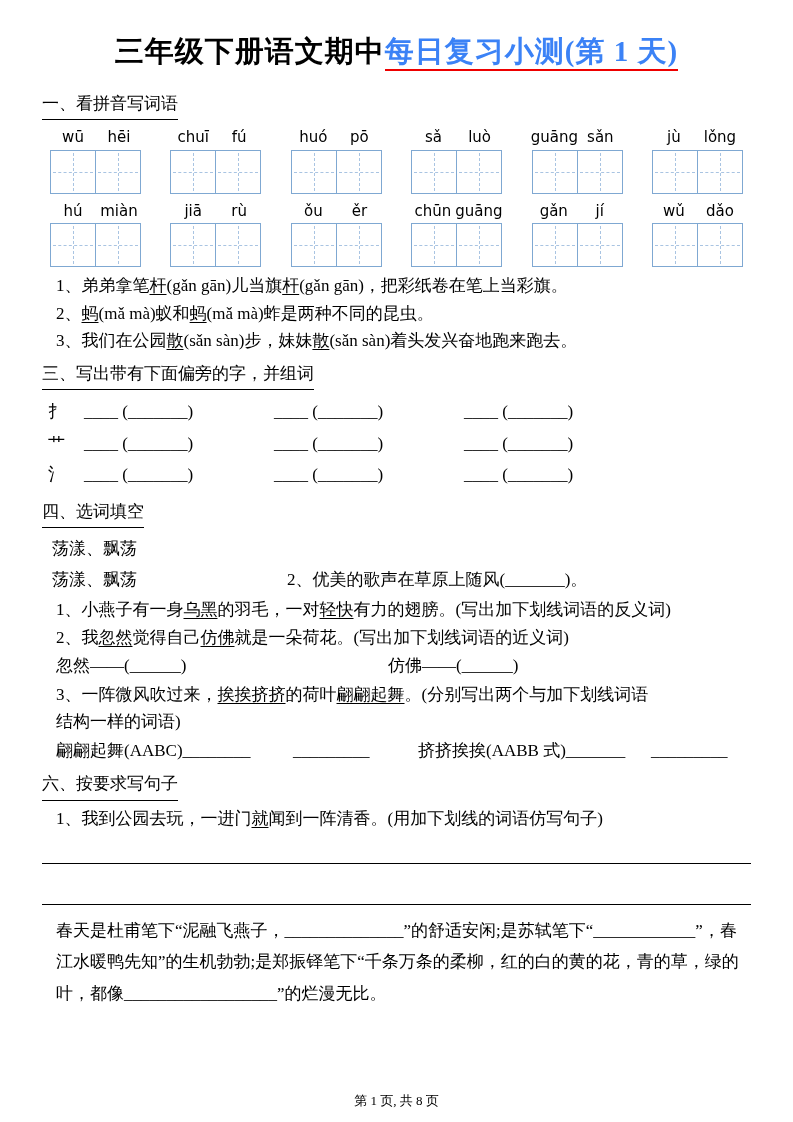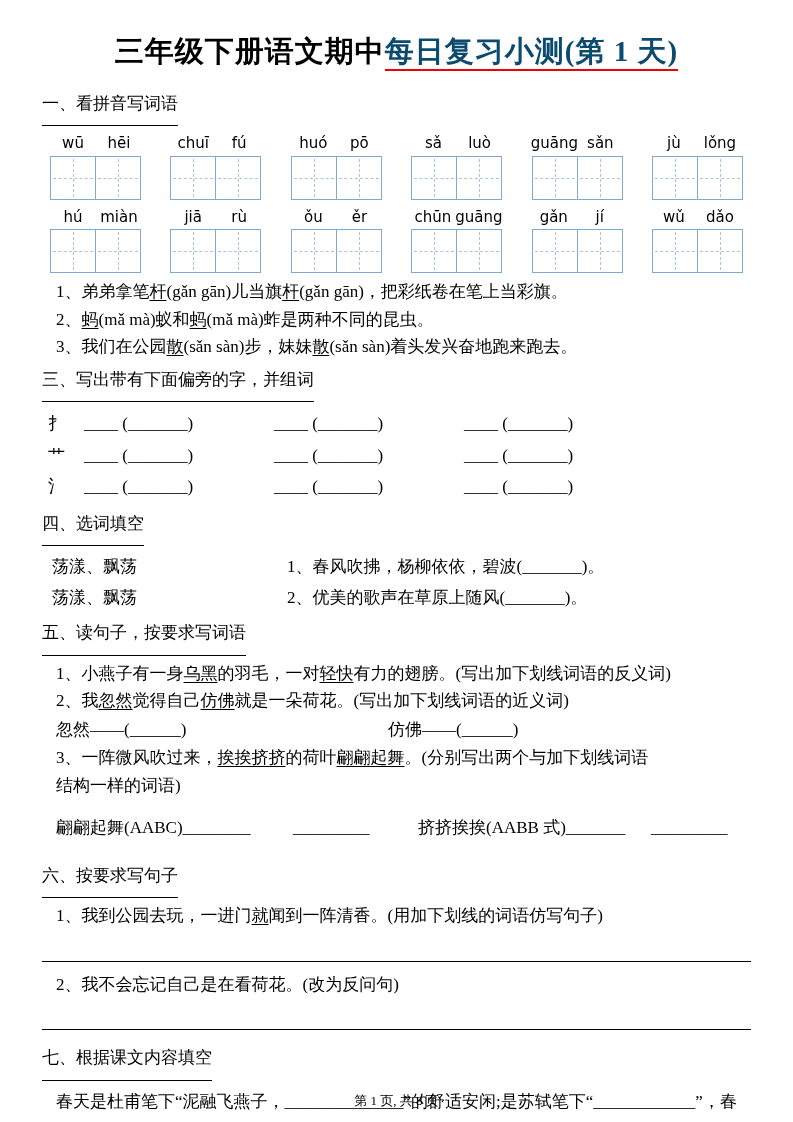--- a/index.html
+++ b/index.html
@@ -3,22 +3,22 @@
 <meta charset="utf-8">
 <style>
   html,body{margin:0;padding:0;background:#ffffff;}
   .page{
     width:793px;height:1122px;box-sizing:border-box;
     padding:26px 42px 14px 42px;position:relative;
     font-family:"Liberation Serif","DejaVu Serif",serif;
     font-size:17px;color:#000;line-height:1.5;background:#fff;
   }
   .title{text-align:center;font-size:29px;font-weight:bold;margin:4px 0 12px;letter-spacing:1px;}
-  .title .red{color:#0c4a6e;border-bottom:2.5px solid #ee0000;padding-bottom:2px;}
-  .sec-heading{display:inline-block;border-bottom:1.2px solid #000;padding-bottom:9px;margin:5px 0 3px;}
+  .title .red{color:#3b82f6;border-bottom:2.5px solid #ee0000;padding-bottom:2px;}
+  .sec-heading{display:inline-block;border-bottom:1.2px solid #000;padding-bottom:3px;margin:5px 0 3px;}
   section{margin-bottom:2px;}
   .line{margin:2px 0;padding-left:14px;}
   .ul{text-decoration:underline;text-underline-offset:3px;}
   
   .pinyin-row,.grid-row{display:flex;justify-content:space-between;padding:0 8px;}
   .pinyin-row{margin-top:3px;font-family:"DejaVu Sans","Liberation Sans",sans-serif;font-size:15px;}
   .pinyin-pair{width:92px;display:flex;}
   .pinyin-pair span{flex:1;text-align:center;}
   .grid-row{margin:1px 0 6px;}
   .cellpair{display:flex;border:1.5px solid #7fa8d2;}
@@ -29,21 +29,21 @@
   
   .radical-row{display:flex;padding-left:6px;margin:6px 0;}
   .radical{width:36px;}
   .radical-group{width:190px;}
   
   .choice-row{display:flex;margin:5px 0;}
   .choice-options{width:235px;padding-left:10px;}
   
   .ans-row{display:flex;padding-left:14px;margin:3px 0;}
   .ans-row .a{width:332px;}
-  .ans4-row{display:flex;padding-left:14px;margin:17px 0;}
+  .ans4-row{display:flex;padding-left:14px;margin:3px 0;}
   .ans4-row span:nth-child(1){width:237px;}
   .ans4-row span:nth-child(2){width:125px;}
   .ans4-row span:nth-child(3){width:233px;}
   
   .write-line{border-bottom:1.2px solid #000;height:30px;margin:2px 0 10px;}
   .para{padding-left:14px;line-height:1.85;margin-top:2px;}
   .footer{position:absolute;left:0;right:0;bottom:12px;text-align:center;font-size:13px;}
 </style>
 </head>
 <body>
@@ -189,54 +189,50 @@
       <span class="radical-group">____ (_______)</span>
       <span class="radical-group">____ (_______)</span>
       <span class="radical-group">____ (_______)</span>
     </div>
   </section>
 
   <section>
     <span class="sec-heading">四、选词填空</span>
     <div class="choice-row">
       <span class="choice-options">荡漾、飘荡</span>
-      <span>1、春风吹拂，杨柳依依，碧波(_______)。</span>
     </div>
     <div class="choice-row">
       <span class="choice-options">荡漾、飘荡</span>
       <span>2、优美的歌声在草原上随风(_______)。</span>
     </div>
   </section>
 
   <section>
-    <span class="sec-heading">五、读句子，按要求写词语</span>
     <p class="line"><span>1、小燕子有一身</span><span class="ul">乌黑</span><span>的羽毛，一对</span><span class="ul">轻快</span><span>有力的翅膀。(写出加下划线词语的反义词)</span></p>
     <p class="line"><span>2、我</span><span class="ul">忽然</span><span>觉得自己</span><span class="ul">仿佛</span><span>就是一朵荷花。(写出加下划线词语的近义词)</span></p>
     <div class="ans-row">
       <span class="a">忽然——(______)</span>
       <span>仿佛——(______)</span>
     </div>
     <p class="line"><span>3、一阵微风吹过来，</span><span class="ul">挨挨挤挤</span><span>的荷叶</span><span class="ul">翩翩起舞</span><span>。(分别写出两个与加下划线词语</span></p>
     <p class="line">结构一样的词语)</p>
     <div class="ans4-row">
       <span>翩翩起舞(AABC)________</span>
       <span>_________</span>
       <span>挤挤挨挨(AABB 式)_______</span>
       <span>_________</span>
     </div>
   </section>
 
   <section>
     <span class="sec-heading">六、按要求写句子</span>
     <p class="line"><span>1、我到公园去玩，一进门</span><span class="ul">就</span><span>闻到一阵清香。(用加下划线的词语仿写句子)</span></p>
     <div class="write-line"></div>
-    <p class="line">2、我不会忘记自己是在看荷花。(改为反问句)</p>
     <div class="write-line"></div>
   </section>
 
   <section>
-    <span class="sec-heading">七、根据课文内容填空</span>
     <p class="para">春天是杜甫笔下“泥融飞燕子，______________”的舒适安闲;是苏轼笔下“____________”，春江水暖鸭先知”的生机勃勃;是郑振铎笔下“千条万条的柔柳，红的白的黄的花，青的草，绿的叶，都像__________________”的烂漫无比。</p>
   </section>
 
   <div class="footer">第 1 页, 共 8 页</div>
 
 </div>
 
 </body></html>

